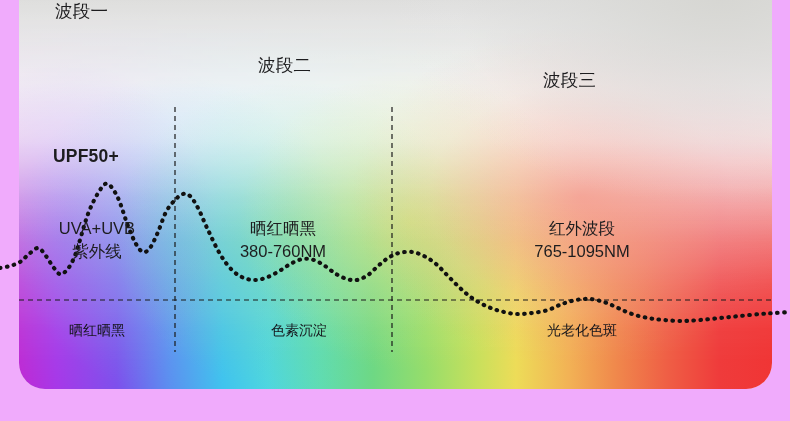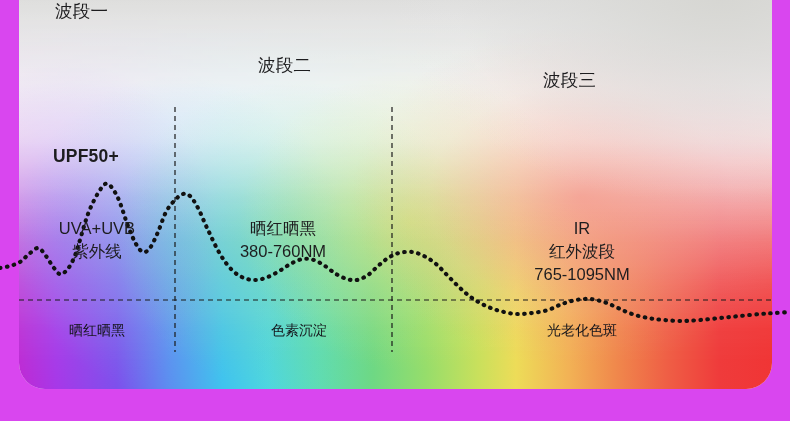--- a/index.html
+++ b/index.html
@@ -13,21 +13,21 @@
     overflow: hidden;
     font-family: "Liberation Sans", "DejaVu Sans", sans-serif;
     position: relative;
   }
 
   
   #canvas {
     position: absolute;
     left: 0; top: 0;
     width: 790px; height: 421px;
-    background: #d946ef;
+    background: #f0abfc;
   }
 
   
   #spectrum-card {
     position: absolute;
     left: 19px;
     top: -14px;
     width: 753px;
     height: 403px;
     border-radius: 0 0 26px 26px;
@@ -216,21 +216,20 @@
     <div>UVA+UVB</div>
     <div>紫外线</div>
   </div>
 
   <div class="col-block" style="left:193px; top:217px; width:180px;">
     <div>晒红晒黑</div>
     <div>380-760NM</div>
   </div>
 
   <div class="col-block" style="left:482px; top:217px; width:200px;">
-    <div>IR</div>
     <div>红外波段</div>
     <div>765-1095NM</div>
   </div>
 
   <div class="effect" style="left:7px; top:323px; width:180px;">晒红晒黑</div>
   <div class="effect" style="left:209px; top:323px; width:180px;">色素沉淀</div>
   <div class="effect" style="left:482px; top:323px; width:200px;">光老化色斑</div>
 
 </div>
 

